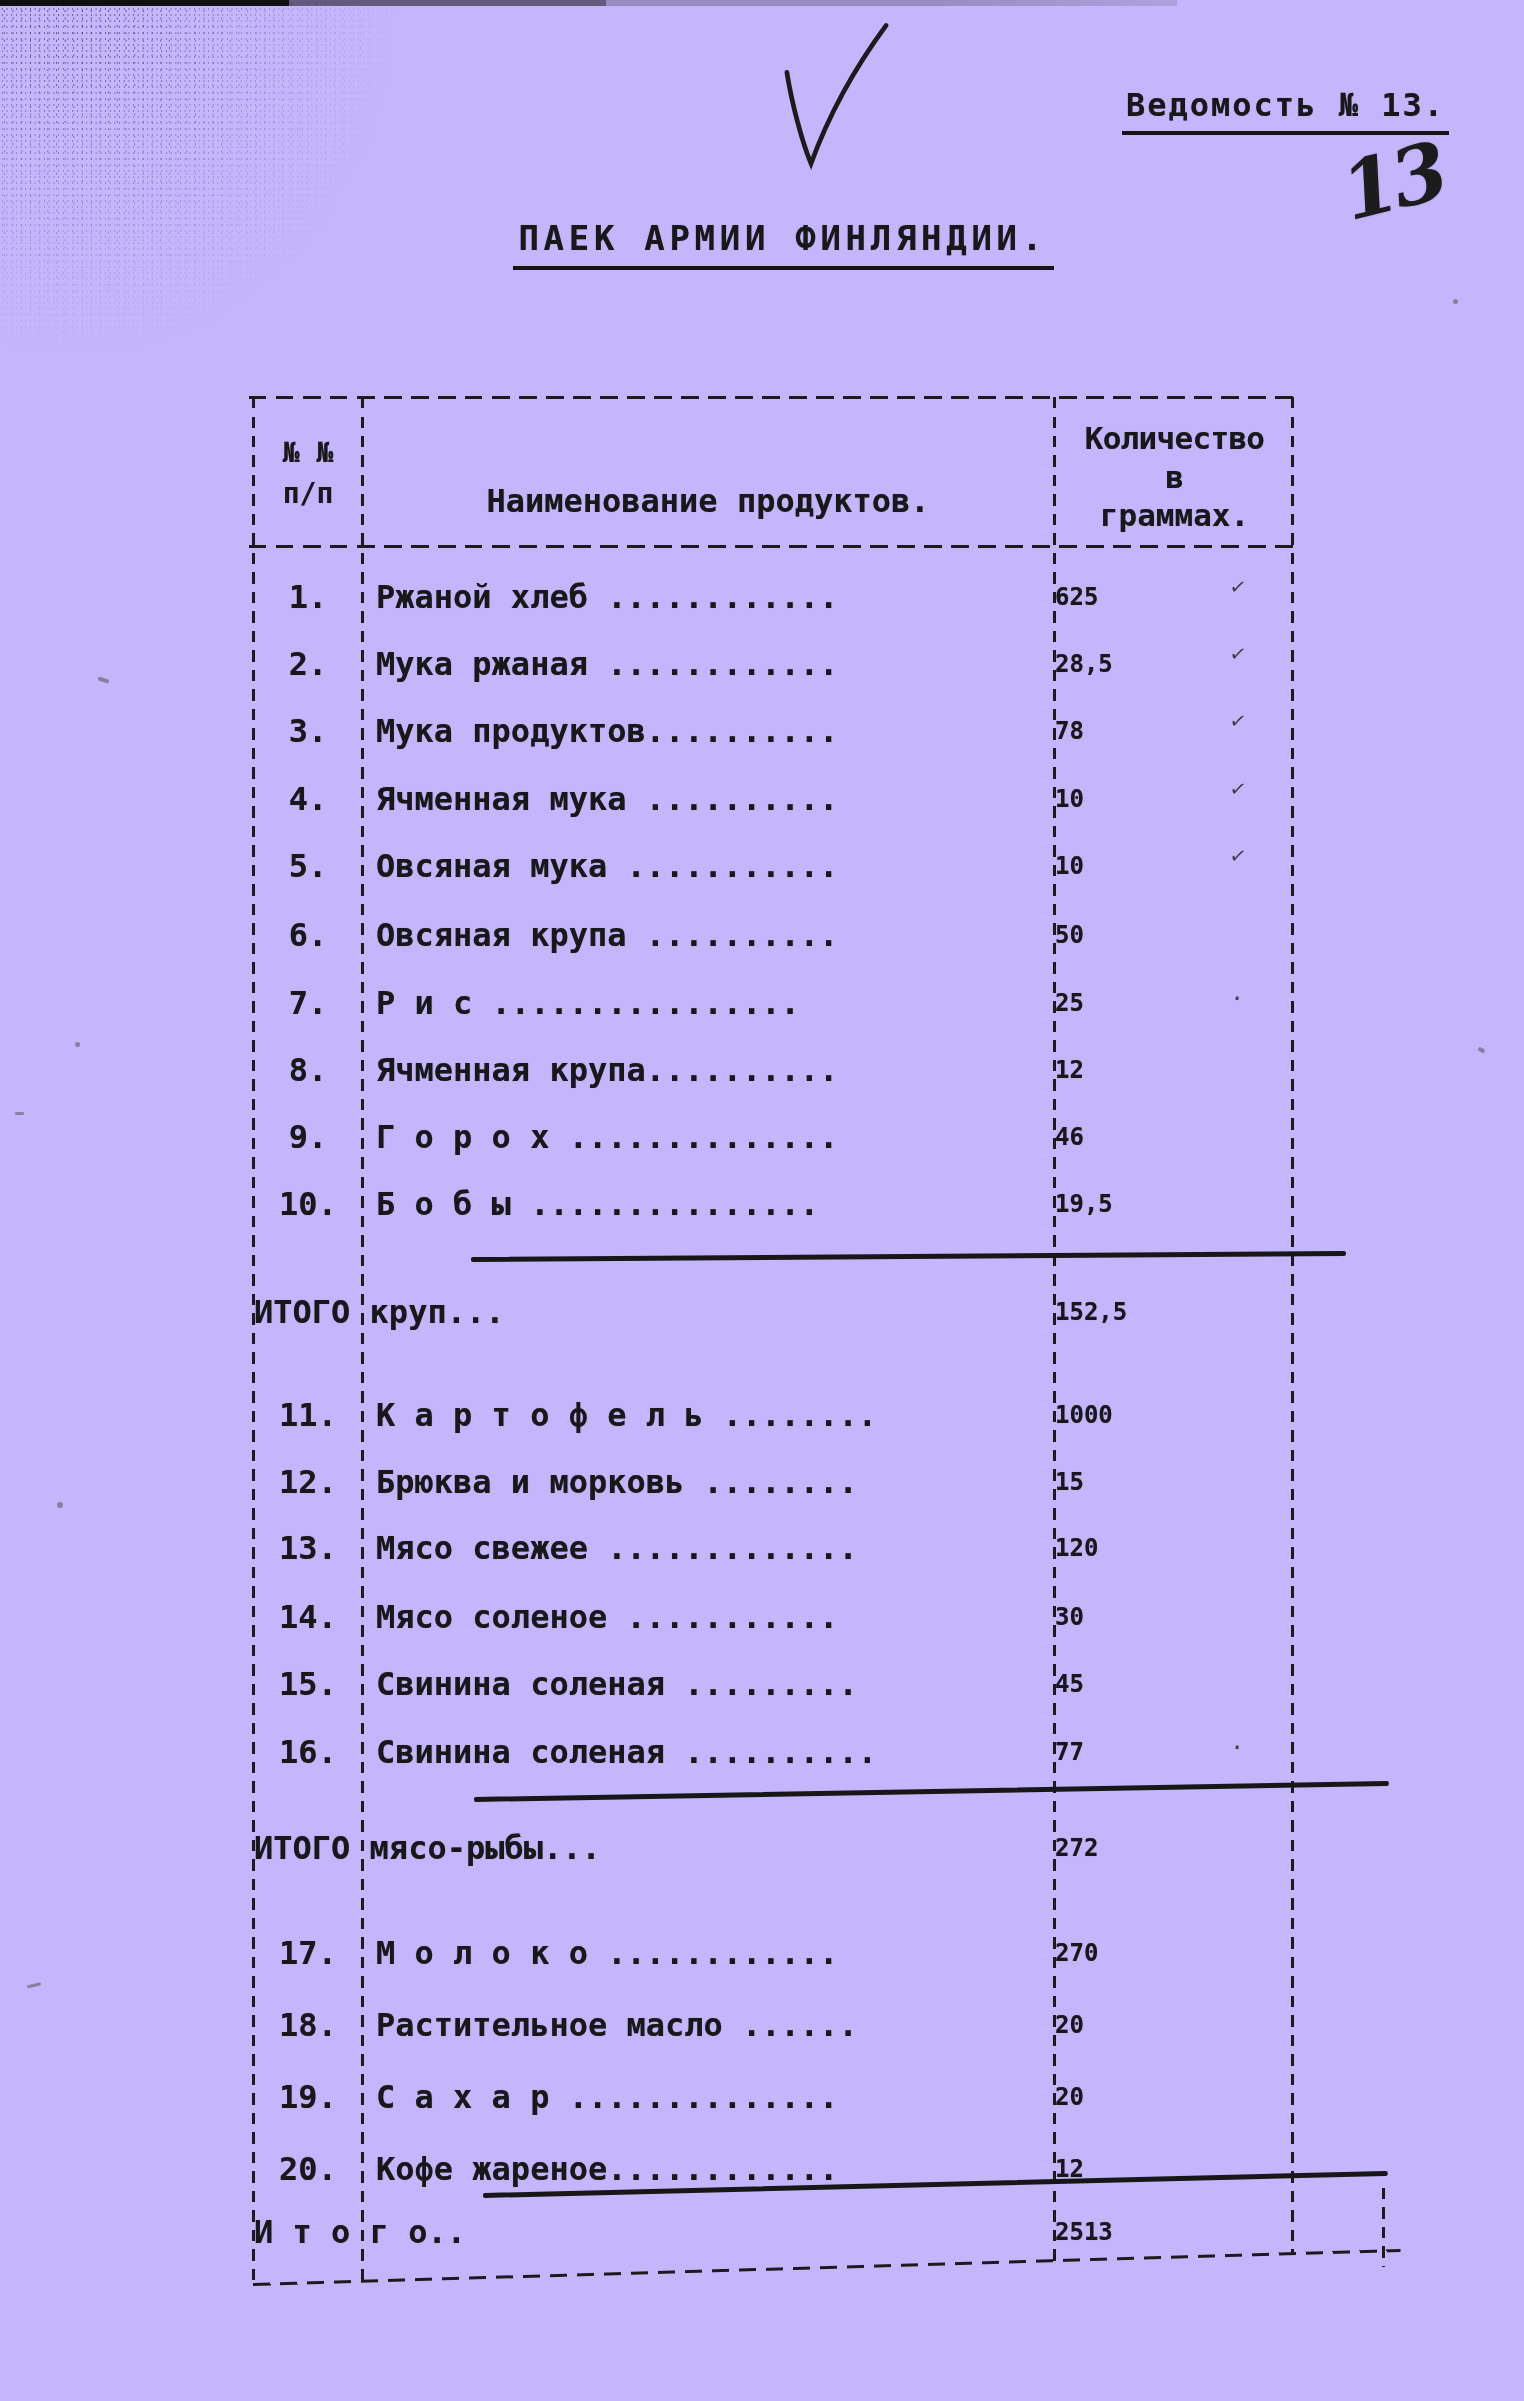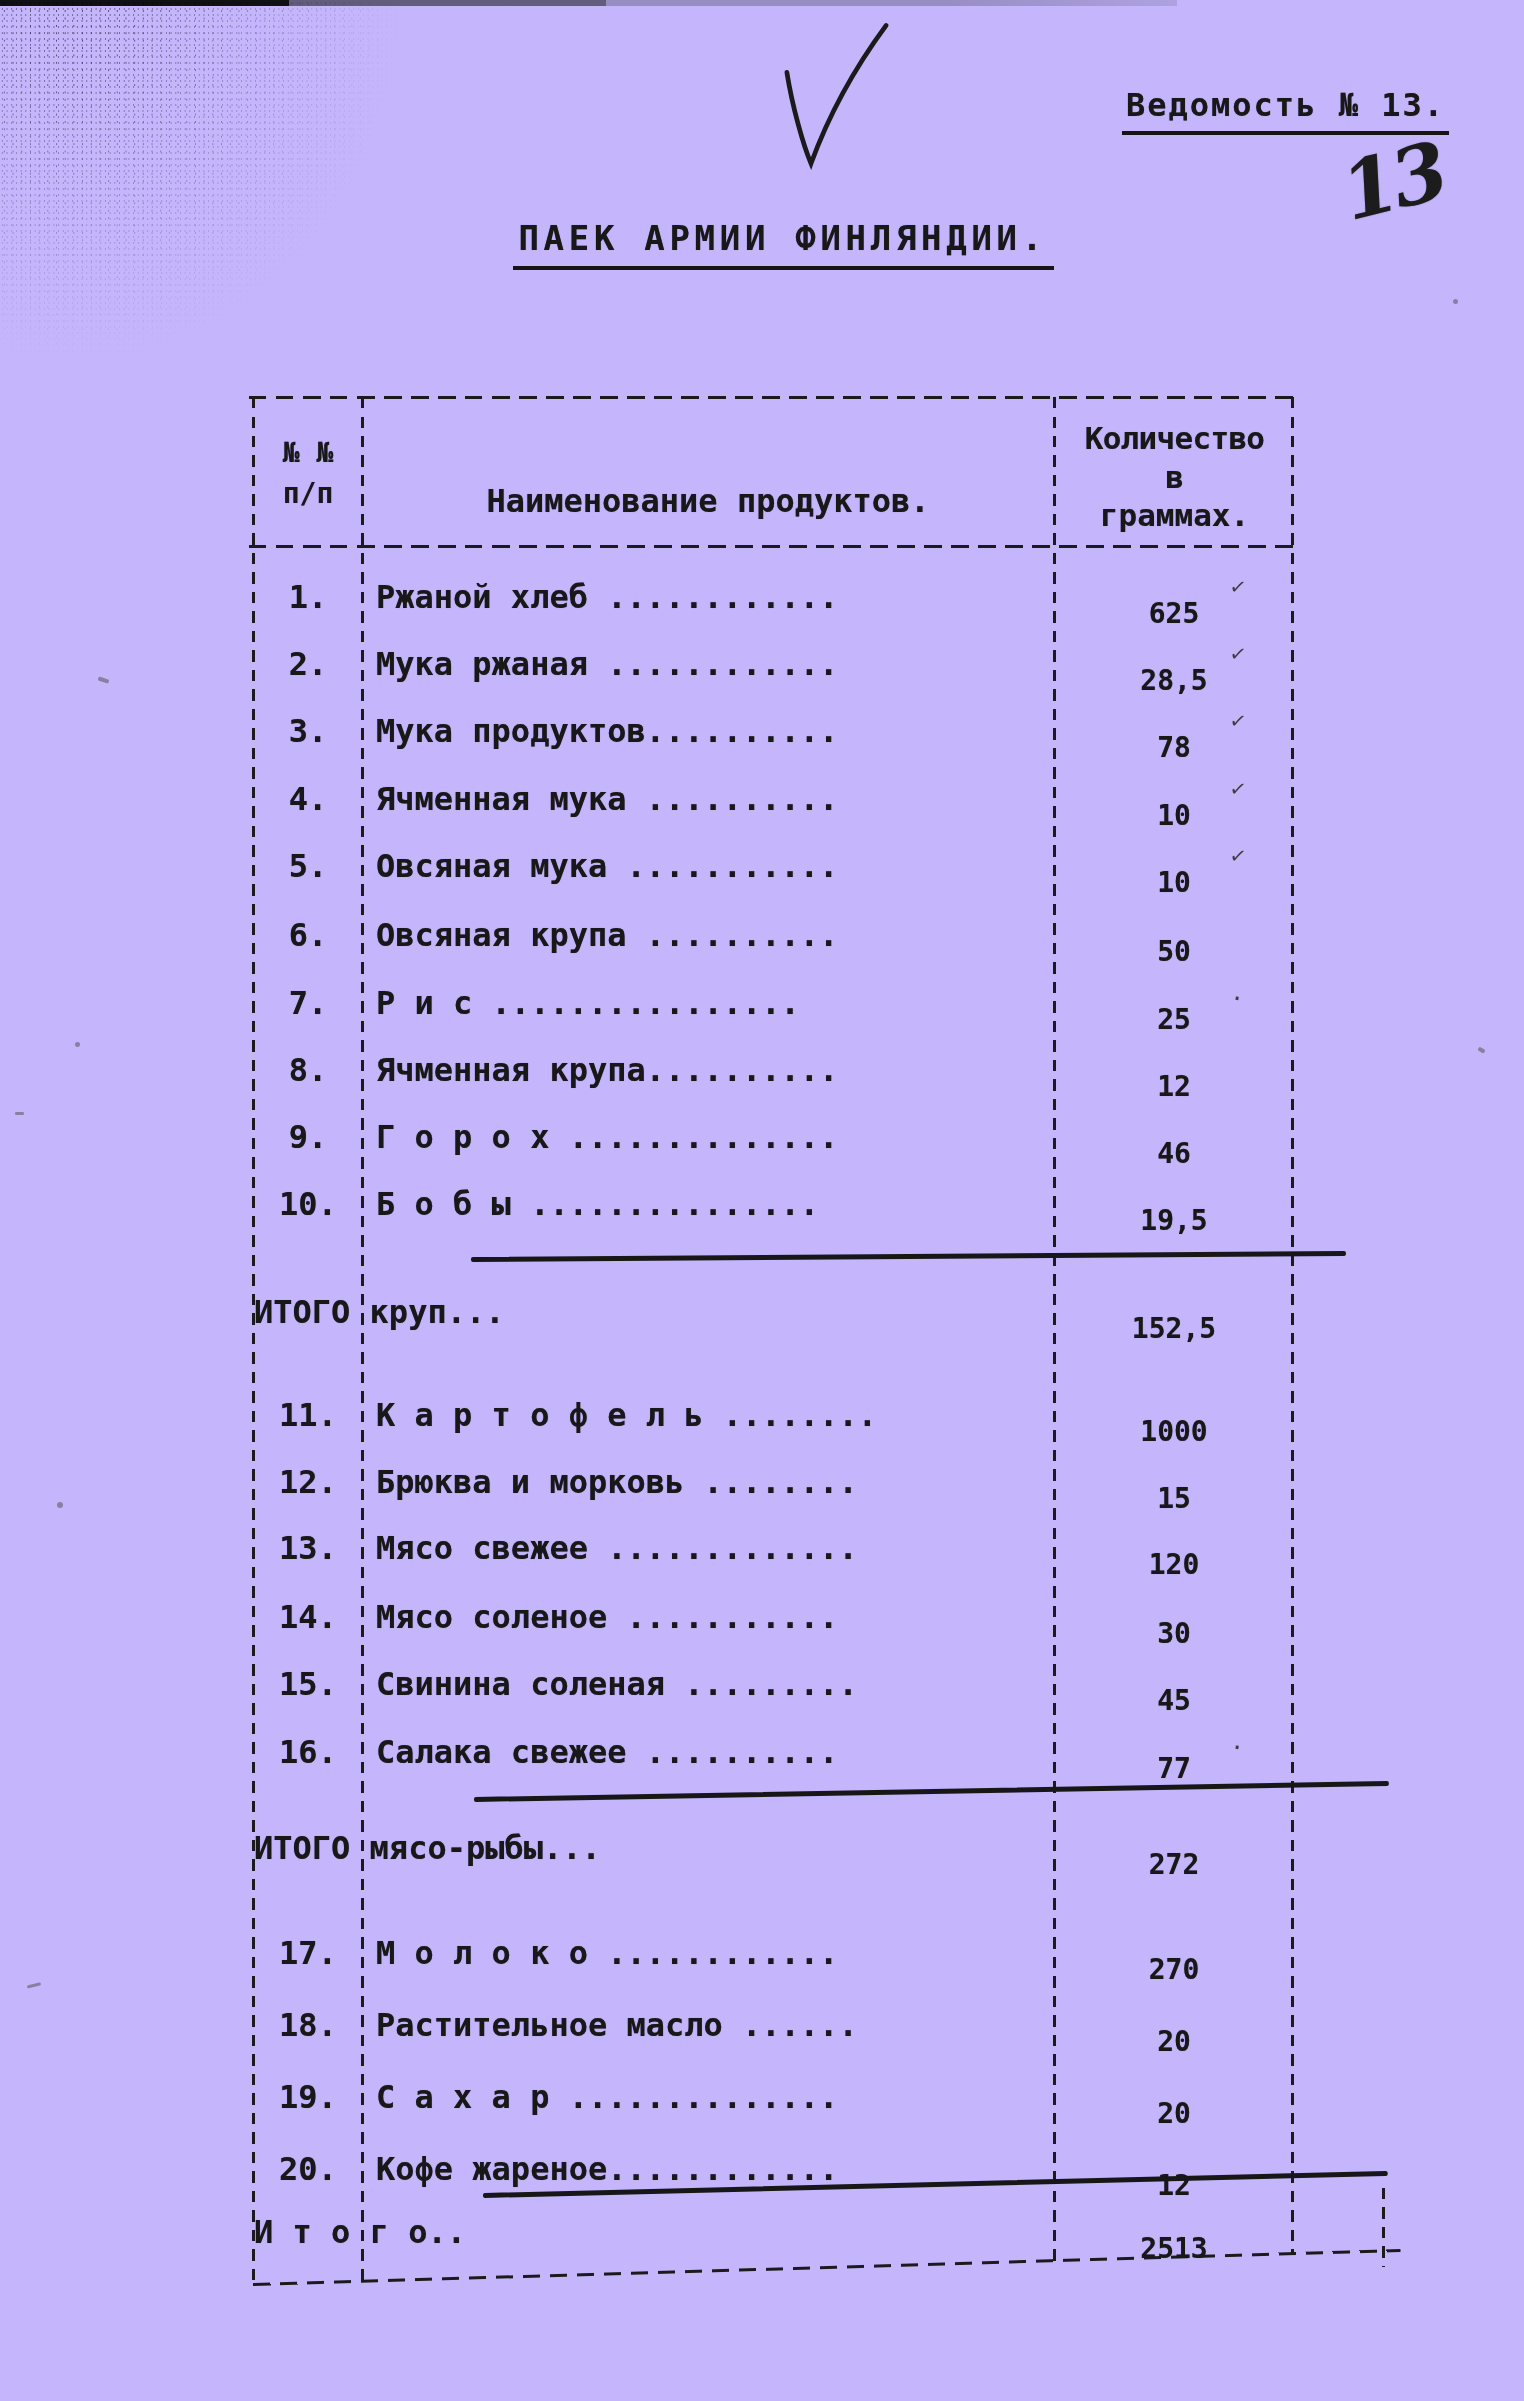--- a/index.html
+++ b/index.html
@@ -72,22 +72,22 @@
   .h-qty2{left:802px;top:63px;width:237px;font-size:31px;}
   .h-qty3{left:802px;top:101px;width:237px;font-size:31px;}
 
   .row{position:absolute;left:0;width:1042px;height:65px;}
   .c-num{position:absolute;left:0;top:0;width:108px;height:65px;line-height:65px;
     text-align:center;font-size:32px;white-space:pre;}
   .c-name{position:absolute;left:122px;top:0;width:713px;height:65px;line-height:65px;
     font-size:32px;white-space:pre;overflow:visible;}
   .row.subtotal .c-name,.row.total .c-name{
     left:0;width:801px;text-align:left;padding-right:79px;box-sizing:border-box;}
-  .c-val{position:absolute;left:801px;top:16px;width:238px;height:65px;line-height:65px;
-    text-align:center;font-size:28px;white-space:pre;}
+  .c-val{position:absolute;left:801px;top:0;width:238px;height:65px;line-height:65px;
+    font-size:24px;white-space:pre;}
   .c-mark{position:absolute;left:977px;top:8px;font-size:23px;font-weight:400;
     color:#3d3d3d;text-shadow:none;transform:rotate(8deg);}
 
   .rule{position:absolute;height:4.7px;background:#171717;border-radius:2px;
     transform-origin:left center;}
   #rule-1{left:217px;top:861px;width:875px;transform:rotate(-0.4deg);}
   #rule-2{left:220px;top:1401px;width:915px;transform:rotate(-1deg);}
   #rule-3{left:229px;top:1797px;width:905px;transform:rotate(-1.4deg);}
 </style>
 </head>
@@ -212,21 +212,21 @@
           <div class="c-name">Мясо соленое ...........</div>
           <div class="c-val">30</div>
         </div>
         <div class="row item" style="top: 1256px;">
           <div class="c-num">15.</div>
           <div class="c-name">Свинина соленая .........</div>
           <div class="c-val">45</div>
         </div>
         <div class="row item" style="top: 1324px;">
           <div class="c-num">16.</div>
-          <div class="c-name">Салака свежее ..........</div>
+          <div class="c-name">Свинина соленая ..........</div>
           <div class="c-val">77</div>
           <span class="c-mark">.</span>
         </div>
         <div class="row subtotal" style="top: 1420px;">
           <div class="c-num"></div>
           <div class="c-name">ИТОГО мясо-рыбы...</div>
           <div class="c-val">272</div>
         </div>
         <div class="row item" style="top: 1525px;">
           <div class="c-num">17.</div>

